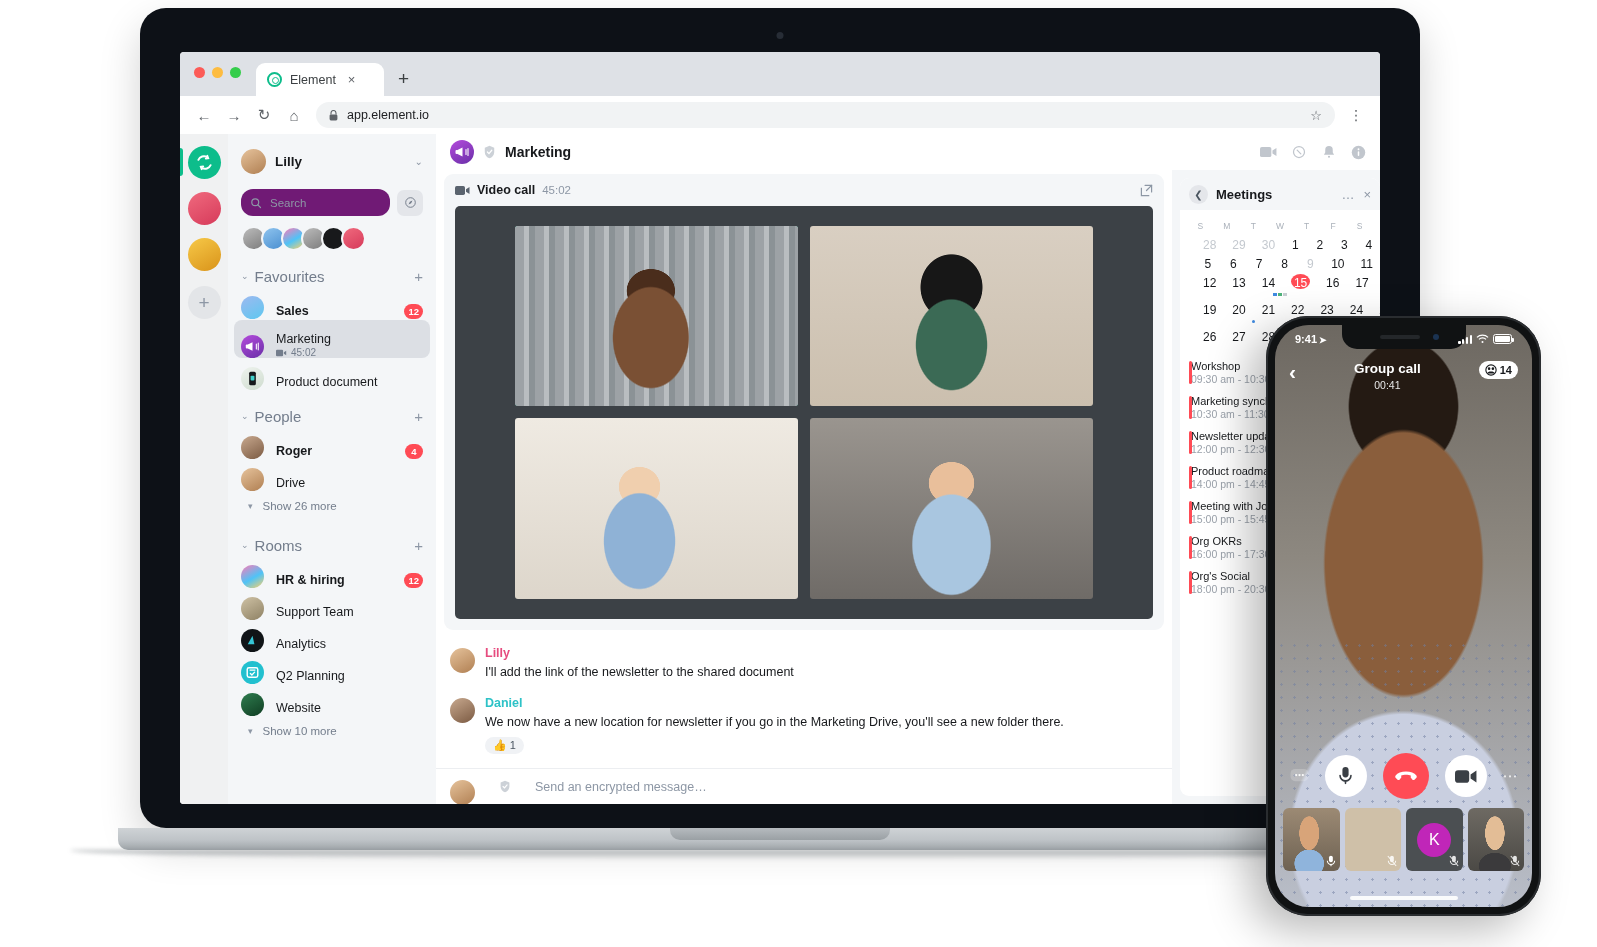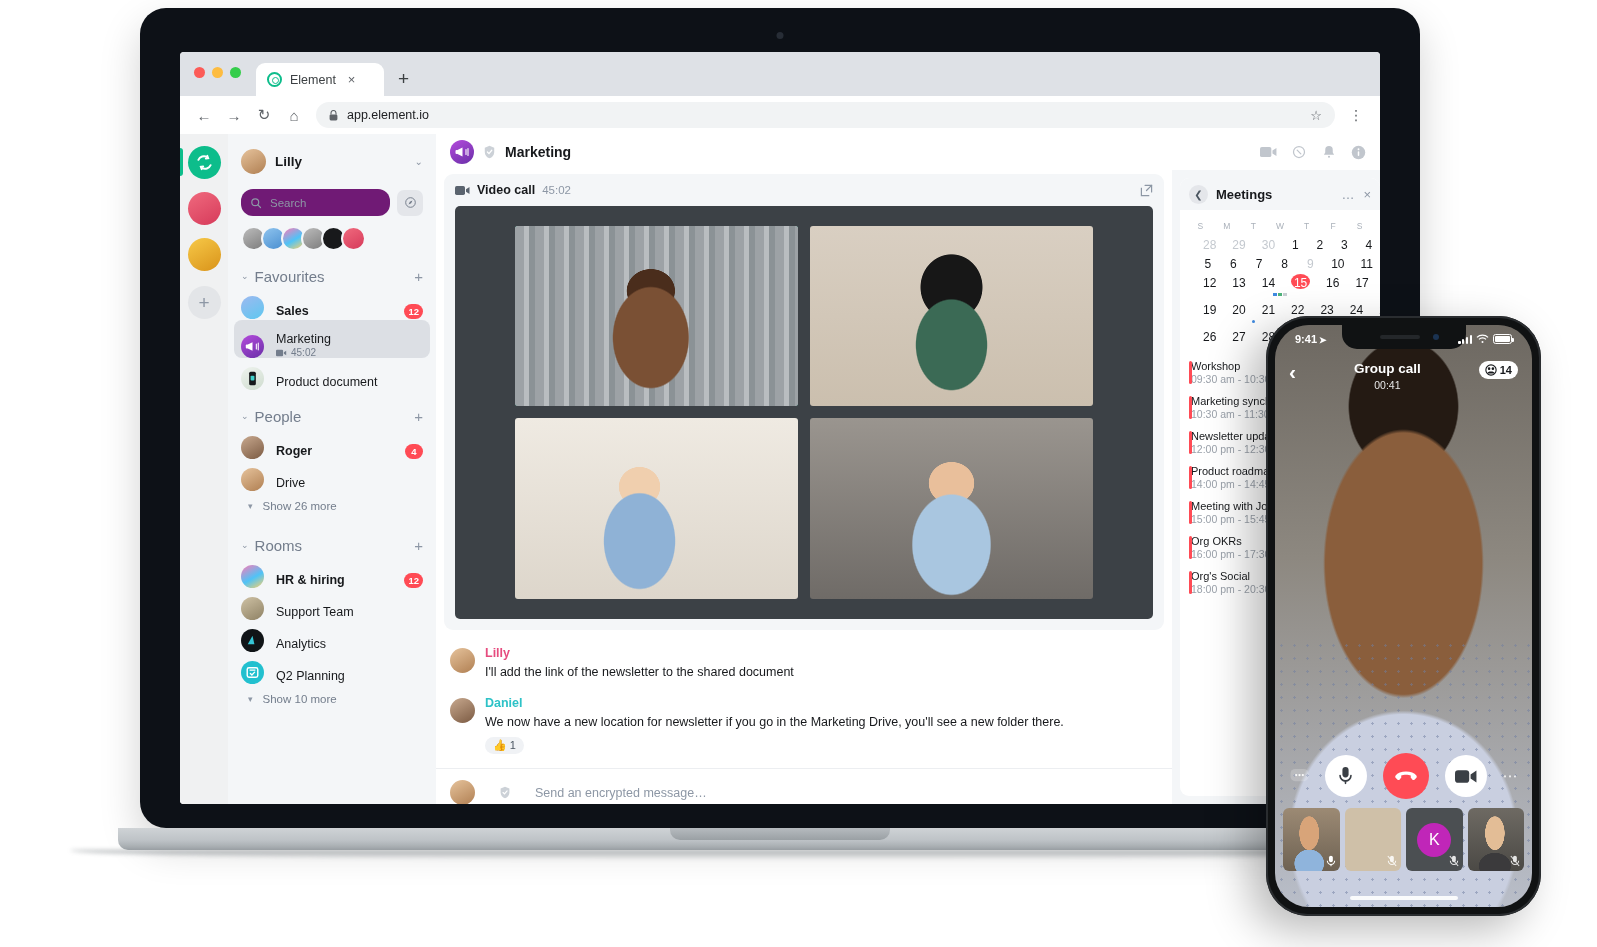--- a/index.html
+++ b/index.html
@@ -169,21 +169,21 @@
         linear-gradient(#9a958f,#6f6b67); }
 
   .messages { padding:16px 14px 0 14px; }
   .msg { display:flex; gap:10px; margin-bottom:14px; }
   .msg-av { width:25px; height:25px; border-radius:50%; flex:none; margin-top:2px;}
   .msg-body { min-width:0; }
   .msg-sender { font-size:12.5px; font-weight:bold; margin-bottom:3px;}
   .msg-text { font-size:12.5px; color:#17191c; line-height:1.5; }
   .reaction { margin-top:6px; display:inline-flex; align-items:center; gap:4px; background:#f0f2f5;
        border-radius:10px; padding:2px 8px; font-size:11px; color:#4a5560; cursor:pointer;}
-  .composer { margin-top:auto; border-top:1px solid #eceef1; display:flex; align-items:center;
+  .composer { margin-top:auto; border-top:1px solid #eceef1; display:flex; align-items:flex-start;
       gap:24px; padding:11px 14px; }
   .comp-av { width:25px; height:25px; border-radius:50%; flex:none;}
   .comp-ph { font-size:12.5px; color:#8d97a5; }
 
   
   .meetings { width:208px; background:#f4f6f8; padding:8px 0 8px 8px; }
   .meet-card { background:#fff; border-radius:9px; height:100%; overflow:hidden; display:flex; flex-direction:column;}
   .meet-head { height:32px; display:flex; align-items:center; gap:8px; padding:0 9px; background:#f4f6f8;}
   .meet-back { width:19px; height:19px; border-radius:50%; background:#e4e6ea; color:#4a5560;
      font-size:10px; display:flex; align-items:center; justify-content:center; cursor:pointer;}
@@ -451,20 +451,24 @@
             <div class="room">
               <span class="room-av av-teal">
                 <svg width="23" height="23" viewBox="0 0 24 24" style="position:absolute;inset:0">
                     <rect x="6.5" y="7" width="11" height="10" rx="1.8" fill="none" stroke="#fff" stroke-width="1.5"></rect>
                     <path d="M9 9.5h6" stroke="#fff" stroke-width="1.3"></path>
                     <path d="M9.8 13l1.6 1.6 2.8-3" stroke="#fff" stroke-width="1.4" fill="none" stroke-linecap="round"></path>
                   </svg>
               </span>
               <span class="room-body"><span class="room-name">Q2 Planning</span></span>
             </div>
+            <div class="room">
+              <span class="room-av av-green"></span>
+              <span class="room-body"><span class="room-name">Website</span></span>
+            </div>
             <div class="showmore">
               <span class="sec-chev">▾</span>
               <span>Show 10 more</span>
             </div>
           </div>
         </div>
 
         <div class="room-panel">
           <div class="room-header">
             <span class="rh-av av-purple">

